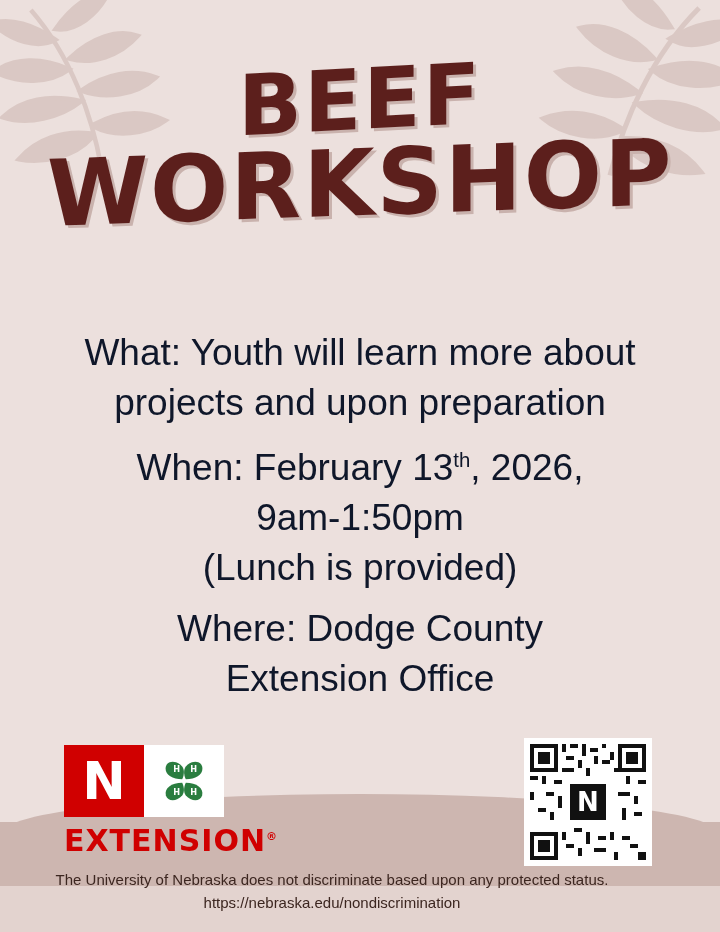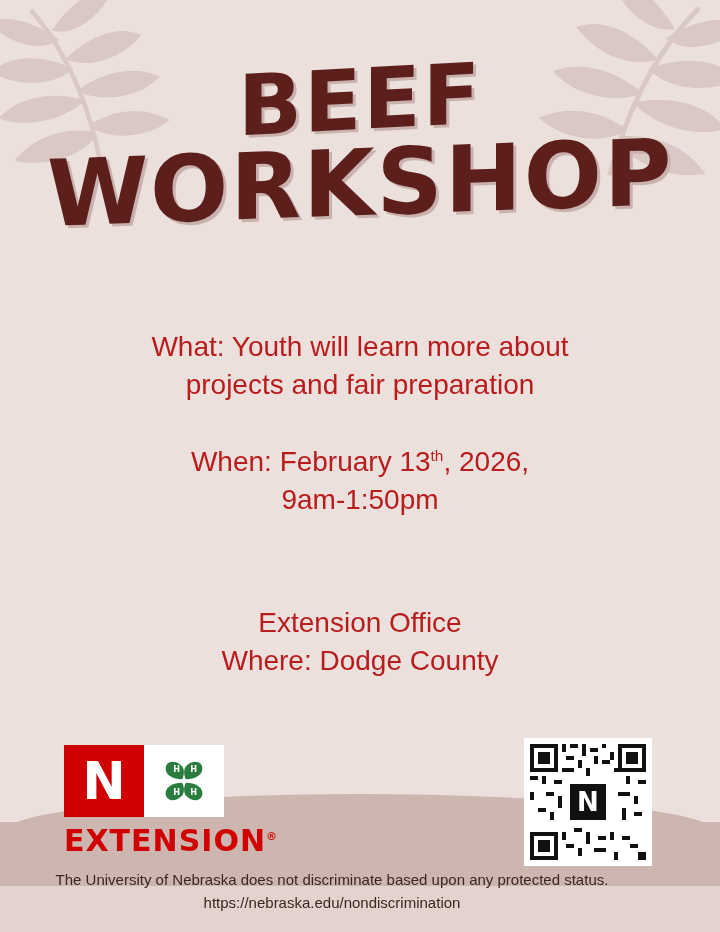--- a/index.html
+++ b/index.html
@@ -95,22 +95,22 @@
   .title-2 span {
     display: inline-block;
   }
 
   
   .body-text {
     position: absolute;
     left: 0;
     width: 720px;
     text-align: center;
-    color: #b91c1c;
-    font-size: 28px;
+    color: #0f172a;
+    font-size: 37px;
     line-height: 1.35;
     z-index: 3;
   }
   .blk-what { top: 328px; }
   .blk-when { top: 443px; }
   .blk-where { top: 604px; }
   .body-text div { white-space: nowrap; }
   sup {
     font-size: 0.55em;
     vertical-align: super;
@@ -274,31 +274,32 @@
     <div class="title-line title-1">
       <span>BEEF</span>
     </div>
     <div class="title-line title-2">
       <span>WORKSHOP</span>
     </div>
   </div>
 
   <div class="body-text blk-what">
     <div>What:  Youth will learn more about</div>
-    <div>projects and fair preparation</div>
+    <div>projects and upon preparation</div>
   </div>
 
   <div class="body-text blk-when">
     <div><span>When:  February 13</span><sup>th</sup><span>, 2026,</span></div>
     <div>9am-1:50pm</div>
+    <div>(Lunch is provided)</div>
   </div>
 
   <div class="body-text blk-where">
+    <div>Where:  Dodge County</div>
     <div>Extension Office</div>
-    <div>Where:  Dodge County</div>
   </div>
 
   <div class="ext-logo">
     <div class="ext-marks">
       <div class="ext-n">N</div>
       <div class="ext-clover">
         <svg width="58" height="58" viewBox="0 0 64 64">
           <g fill="#2a7d3f">
             <path d="M30 30 C 18 30, 10 24, 12 16 C 14 9, 24 9, 30 16 C 33 20, 32 26, 30 30 Z"></path>
             <path d="M34 30 C 46 30, 54 24, 52 16 C 50 9, 40 9, 34 16 C 31 20, 32 26, 34 30 Z"></path>

